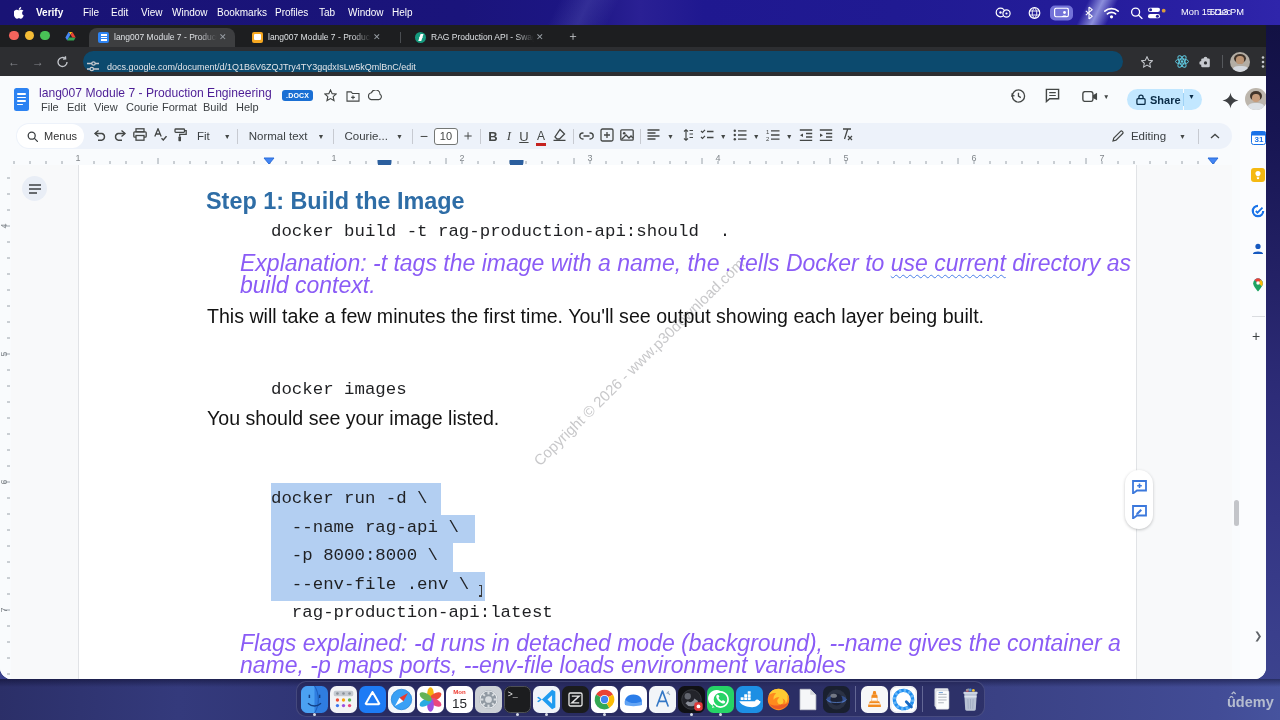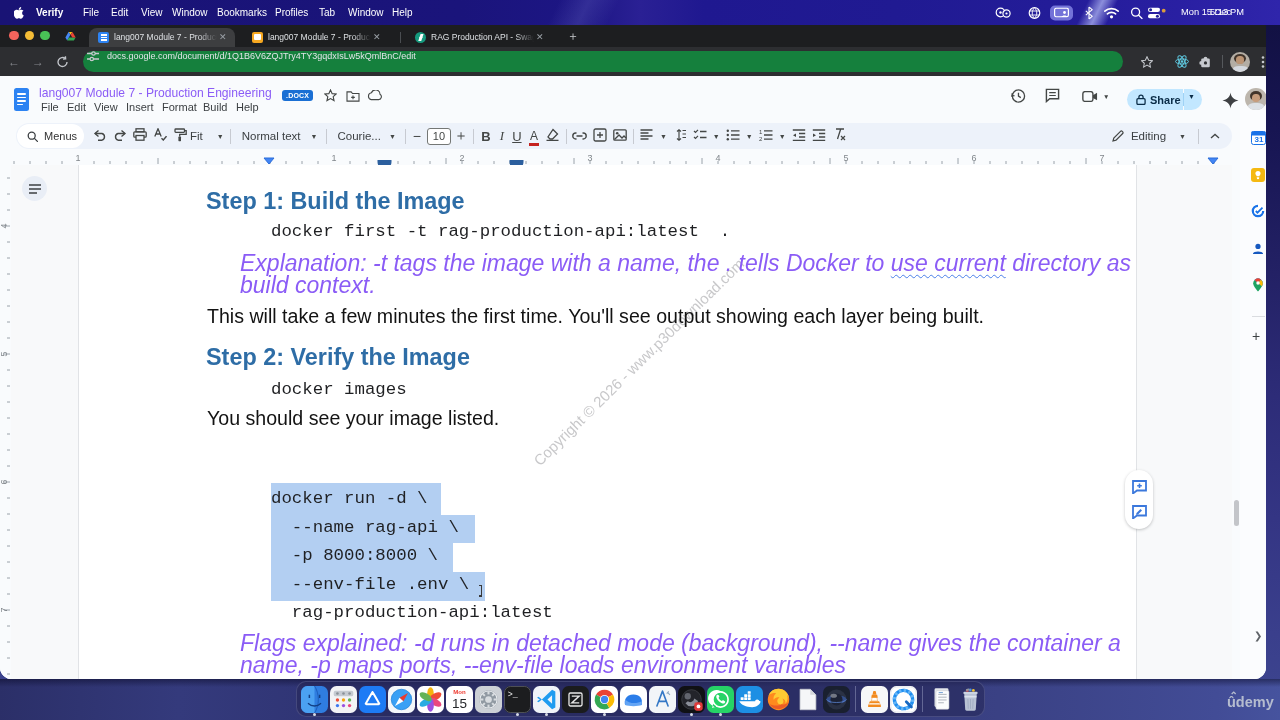--- a/index.html
+++ b/index.html
@@ -30,31 +30,31 @@
 .tab.active{background:#3d3e40;border-radius:8px 8px 0 0}
 .tab .fav{width:11px;height:11px;border-radius:2px;margin:0 5px 0 9px;flex:none}
 .tab .ttl{white-space:nowrap;overflow:hidden;width:103px;-webkit-mask-image:linear-gradient(90deg,#000 82%,transparent)}
 .tab .x{color:#9aa0a6;font-size:9px;margin:0 5px 0 2px}
 .tabsep{width:1px;height:11px;background:#4a4d51;position:absolute;top:7px}
 .newtab{color:#c8cbce;font-size:12px;position:absolute;top:3px}
 
 #addrbar{position:absolute;left:0;top:22px;width:100%;height:29px;background:#2d2e31}
 .nav{position:absolute;top:50%;transform:translateY(-50%);font-size:12px;color:#85888d}
 .nav.lt{color:#c0c3c8}
-#urlpill{position:absolute;left:83px;top:4px;background:#15803d;border-radius:11px;height:21px;display:flex;align-items:flex-start;padding:0 12px 0 0;width:1040px}
+#urlpill{position:absolute;left:83px;top:4px;background:#0c4a6e;border-radius:11px;height:21px;display:flex;align-items:flex-end;padding:0 12px 0 0;width:1040px}
 #urlpill .tune{margin:0 8px 0 4px}
 #urlpill .url{color:#e2e4e8;font-size:9px;font-weight:500;letter-spacing:0;white-space:nowrap}
 .addr-r{position:absolute;top:0;height:29px;display:flex;align-items:center}
 
 #docs{position:absolute;left:0;top:51px;width:100%;height:603px;background:#f9fbfd}
 
 #dhead{position:absolute;left:0;top:0;width:100%;height:46px;z-index:12}
 .dicon{position:absolute;left:14px;top:12px;width:14.5px;height:23px;background:#2d83f2;border-radius:2.5px}
 .dicon i{position:absolute;left:3px;background:#fff;height:1.7px;border-radius:1px}
-#dtitle{position:absolute;left:39px;top:9.5px;font-size:12.1px;color:#8b5cf6;white-space:nowrap}
+#dtitle{position:absolute;left:39px;top:9.5px;font-size:12.1px;color:#4c1d95;white-space:nowrap}
 #docxbadge{position:absolute;left:282px;top:14px;background:#1a6fd4;color:#fff;font-size:7px;font-weight:bold;border-radius:3px;padding:2px 4px;letter-spacing:.2px}
 #dmenus{position:absolute;top:25px;font-size:11px;color:#3c4043}
 #dmenus span{position:absolute;white-space:nowrap}
 .hic{position:absolute;color:#444746}
 
 #share{position:absolute;left:1127px;top:13px;width:56px;height:21px;background:#c2e7ff;border-radius:11px 0 0 11px;color:#0a2c47;font-size:11px;font-weight:600;display:flex;align-items:center}
 #sharedrop{position:absolute;left:1184px;top:13px;width:18px;height:21px;background:#c2e7ff;border-radius:0 11px 11px 0}
 #gem{position:absolute;left:1222px;top:16px}
 #havatar{position:absolute;left:1245px;top:12px;width:22px;height:22px;border-radius:50%;background:#bdb6ad;overflow:hidden}
 #havatar i{position:absolute}
@@ -287,21 +287,21 @@
           <path d="M1 2 H5.5 L7 3.8 H14 V12 H1 Z" fill="none" stroke="#444746" stroke-width="1.2"></path>
           <path d="M7.5 6 V10 M5.5 8 H9.5" stroke="#444746" stroke-width="1.2"></path>
         </svg>
     <svg class="hic" style="left:367px;top:14px" width="15" height="11" viewBox="0 0 16 12">
           <path d="M4.5 10.5 A3.8 3.8 0 0 1 4.7 3 A4.8 4.8 0 0 1 14 4.6 A3.2 3.2 0 0 1 12.6 10.5 Z" fill="none" stroke="#444746" stroke-width="1.2"></path>
         </svg>
     <div id="dmenus">
           <span style="left:41px">File</span>
           <span style="left:67px">Edit</span>
           <span style="left:94px">View</span>
-          <span style="left:126px">Insert</span>
+          <span style="left:126px">Courie</span>
           <span style="left:162px">Format</span>
           <span style="left:203px">Build</span>
           <span style="left:236px">Help</span>
         </div>
     <svg class="hic" style="left:1010px;top:12px" width="16" height="16" viewBox="0 0 17 17">
           <circle cx="9" cy="8.5" r="6.5" fill="none" stroke="#444746" stroke-width="1.4"></circle>
           <path d="M9 5 V8.7 L11.5 10.2" stroke="#444746" stroke-width="1.4" fill="none"></path>
           <path d="M2.5 5.5 L2 8.5 L4.8 8" fill="none" stroke="#444746" stroke-width="1.4"></path>
         </svg>
     <svg class="hic" style="left:1045px;top:12px" width="15" height="15" viewBox="0 0 16 16">
@@ -350,21 +350,21 @@
           </svg></span>
     <span class="ti"><svg width="13" height="13" viewBox="0 0 13 13">
             <path d="M0.8 8.5 L4 0.8 L7.2 8.5 M1.9 6 H6.1" fill="none" stroke="#444746" stroke-width="1.3"></path>
             <path d="M7.5 10.2 L9.3 12 L12.5 8.2" fill="none" stroke="#444746" stroke-width="1.4"></path>
           </svg></span>
     <span class="ti"><svg width="13" height="14" viewBox="0 0 13 14">
             <rect x="1" y="1" width="9.5" height="3.4" rx="0.8" fill="none" stroke="#444746" stroke-width="1.3"></rect>
             <path d="M10.5 2.7 H12.2 V6.4 H5.7 V8.6" fill="none" stroke="#444746" stroke-width="1.3"></path>
             <rect x="4.4" y="8.6" width="2.6" height="4.6" rx="0.6" fill="#444746"></rect>
           </svg></span>
-    <span class="tlabel" style="margin-left:0">Fit</span>
+    <span class="tlabel" style="margin-left:7px">Fit</span>
         <span class="tdrop" style="margin-left:14px">▼</span>
     <span class="tsep"></span>
     <span class="tlabel" style="margin-left:8px">Normal text</span>
         <span class="tdrop" style="margin-left:10px">▼</span>
     <span class="tsep" style="margin-left:6px"></span>
     <span class="tlabel" style="margin-left:7px">Courie...</span>
         <span class="tdrop" style="margin-left:8px">▼</span>
     <span class="tsep" style="margin-left:6px"></span>
     <span class="ti" style="font-size:14px;width:16px">−</span>
     <span id="fsize">10</span>
@@ -586,25 +586,24 @@
             </g>
           </svg></div>
     <div id="outlinebtn">
           <svg width="12" height="10" viewBox="0 0 12 10">
             <path d="M0 1 H12 M0 5 H12 M0 9 H8" stroke="#3c4043" stroke-width="1.6"></path>
           </svg>
         </div>
     <div id="watermark" style="left:542px;top:287px">Copyright © 2026 - www.p30download.com</div>
 
     <div class="h3" style="left:206px;top:23px">Step 1: Build the Image</div>
-    <div class="code" style="left:271px;top:57px">docker first -t rag-production-api:latest  .</div>
+    <div class="code" style="left:271px;top:57px">docker build -t rag-production-api:should  .</div>
     <div class="expl" style="left:240px;top:85px">Explanation: -t tags the image with a name, the . tells Docker to <u>use current</u> directory as</div>
     <div class="expl" style="left:240px;top:107px">build context.</div>
     <div class="body" style="left:207px;top:140px">This will take a few minutes the first time. You'll see output showing each layer being built.</div>
-    <div class="h3" style="left:206px;top:179px">Step 2: Verify the Image</div>
     <div class="code" style="left:271px;top:215px">docker images</div>
     <div class="body" style="left:207px;top:242px">You should see your image listed.</div>
     <div class="hl" style="left:270.5px;top:317.5px;width:170px;height:32px"></div>
     <div class="hl" style="left:270.5px;top:349.5px;width:204px;height:28.5px"></div>
     <div class="hl" style="left:270.5px;top:378px;width:182px;height:28.5px"></div>
     <div class="hl" style="left:270.5px;top:406.5px;width:214.5px;height:29.2px"></div>
     <div class="code" style="left:271px;top:324px">docker run -d \</div>
     <div class="code" style="left:271px;top:352.6px">  --name rag-api \</div>
     <div class="code" style="left:271px;top:381.1px">  -p 8000:8000 \</div>
     <div class="code" style="left:271px;top:438.3px">  rag-production-api:latest</div>

